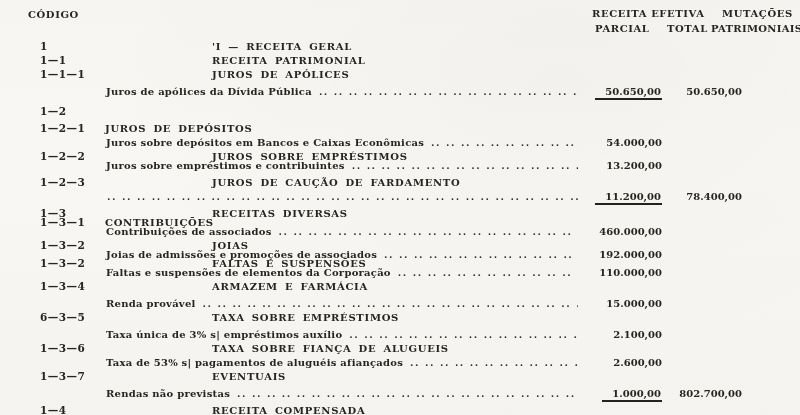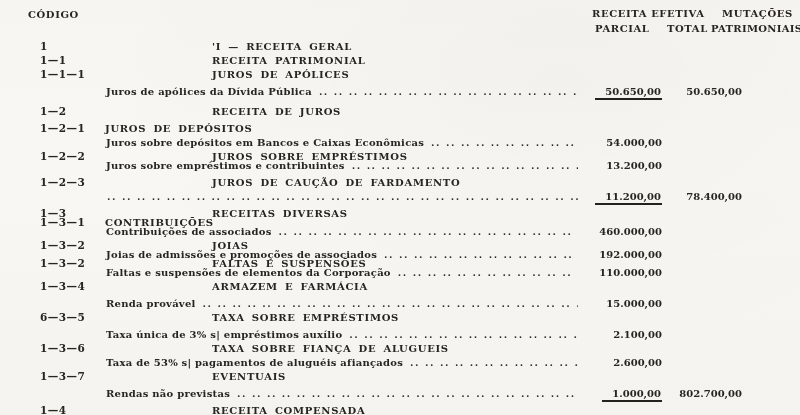--- a/index.html
+++ b/index.html
@@ -93,24 +93,20 @@
         <span class="label d-label">Juros de apólices da Dívida Pública</span>
         <span class="dots">.. .. .. .. .. .. .. .. .. .. .. .. .. .. .. .. .. .. .. .. .. .. .. .. .. .. .. .. .. .. .. .. .. .. .. .. .. .. .. .. .. .. .. .. .. .. .. .. .. .. .. .. .. .. .. .. .. .. .. .. </span>
       </div>
       <div class="parcial"><span class="u">50.650,00</span></div>
       <div class="total">50.650,00</div>
       <div class="mut"></div>
     </div>
 
     <div class="row g-l heading">
       <div class="code">1—2</div>
-      <div class="main">
-        <span class="label h-center">RECEITA DE JUROS</span>
-
-      </div>
       <div class="parcial"><span></span></div>
       <div class="total"></div>
       <div class="mut"></div>
     </div>
 
     <div class="row g-l heading">
       <div class="code">1—2—1</div>
       <div class="main">
         <span class="label h-left">JUROS DE DEPÓSITOS</span>
 

